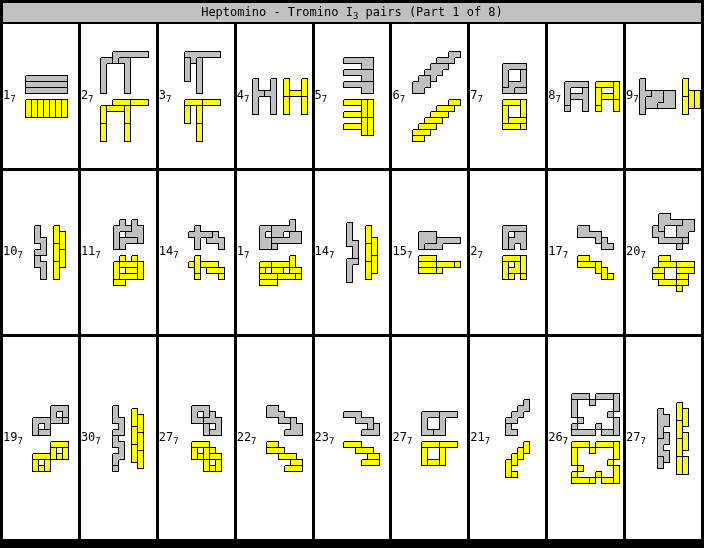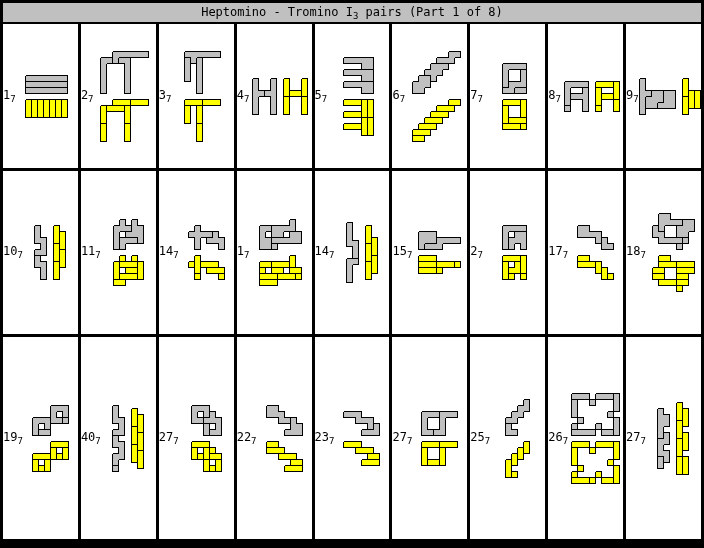--- a/index.html
+++ b/index.html
@@ -886,21 +886,21 @@
             <path d="M18.5 6.5H24.5M18.5 6.5V12.5M24.5 6.5V12.5M18.5 18.5H24.5M18.5 12.5V18.5M24.5 12.5V18.5" stroke="#000000" stroke-width="1" fill="none"></path>
             <rect x="24.5" y="12.5" width="6" height="6" fill="#ffff00"></rect>
             <rect x="24.5" y="18.5" width="6" height="6" fill="#ffff00"></rect>
             <path d="M24.5 12.5H30.5M24.5 12.5V18.5M30.5 12.5V18.5M24.5 24.5H30.5M24.5 18.5V24.5M30.5 18.5V24.5" stroke="#000000" stroke-width="1" fill="none"></path>
             <rect x="30.5" y="18.5" width="6" height="6" fill="#ffff00"></rect>
             <path d="M30.5 18.5H36.5M30.5 24.5H36.5M30.5 18.5V24.5M36.5 18.5V24.5" stroke="#000000" stroke-width="1" fill="none"></path>
           </svg>
         </div>
       </div>
       <div class="cell">
-        <div class="lbl"><span>18</span><sub>7</sub></div>
+        <div class="lbl"><span>20</span><sub>7</sub></div>
         <div class="figs stacked">
           <svg width="43" height="37">
             <rect x="6.5" y="0.5" width="6" height="6" fill="#c0c0c0"></rect>
             <rect x="12.5" y="0.5" width="6" height="6" fill="#c0c0c0"></rect>
             <rect x="6.5" y="6.5" width="6" height="6" fill="#c0c0c0"></rect>
             <rect x="12.5" y="6.5" width="6" height="6" fill="#c0c0c0"></rect>
             <rect x="18.5" y="6.5" width="6" height="6" fill="#c0c0c0"></rect>
             <rect x="24.5" y="6.5" width="6" height="6" fill="#c0c0c0"></rect>
             <rect x="6.5" y="12.5" width="6" height="6" fill="#c0c0c0"></rect>
             <path d="M6.5 0.5H12.5M6.5 0.5V6.5M12.5 0.5H18.5M18.5 0.5V6.5M6.5 6.5V12.5M12.5 12.5H18.5M18.5 6.5H24.5M18.5 12.5H24.5M24.5 6.5H30.5M24.5 12.5H30.5M30.5 6.5V12.5M6.5 18.5H12.5M6.5 12.5V18.5M12.5 12.5V18.5" stroke="#000000" stroke-width="1" fill="none"></path>
@@ -1007,21 +1007,21 @@
             <path d="M0.5 18.5H6.5M0.5 18.5V24.5M6.5 18.5V24.5M0.5 30.5H6.5M0.5 24.5V30.5M6.5 24.5V30.5" stroke="#000000" stroke-width="1" fill="none"></path>
             <rect x="12.5" y="18.5" width="6" height="6" fill="#ffff00"></rect>
             <rect x="12.5" y="24.5" width="6" height="6" fill="#ffff00"></rect>
             <path d="M12.5 18.5H18.5M12.5 18.5V24.5M18.5 18.5V24.5M12.5 30.5H18.5M12.5 24.5V30.5M18.5 24.5V30.5" stroke="#000000" stroke-width="1" fill="none"></path>
             <rect x="6.5" y="24.5" width="6" height="6" fill="#ffff00"></rect>
             <path d="M6.5 24.5H12.5M6.5 30.5H12.5M6.5 24.5V30.5M12.5 24.5V30.5" stroke="#000000" stroke-width="1" fill="none"></path>
           </svg>
         </div>
       </div>
       <div class="cell">
-        <div class="lbl"><span>40</span><sub>7</sub></div>
+        <div class="lbl"><span>30</span><sub>7</sub></div>
         <div class="figs row">
           <svg width="13" height="67">
             <rect x="0.5" y="0.5" width="6" height="6" fill="#c0c0c0"></rect>
             <rect x="0.5" y="6.5" width="6" height="6" fill="#c0c0c0"></rect>
             <rect x="0.5" y="12.5" width="6" height="6" fill="#c0c0c0"></rect>
             <rect x="6.5" y="12.5" width="6" height="6" fill="#c0c0c0"></rect>
             <rect x="6.5" y="18.5" width="6" height="6" fill="#c0c0c0"></rect>
             <rect x="6.5" y="24.5" width="6" height="6" fill="#c0c0c0"></rect>
             <rect x="0.5" y="24.5" width="6" height="6" fill="#c0c0c0"></rect>
             <path d="M0.5 0.5H6.5M0.5 0.5V6.5M6.5 0.5V6.5M0.5 6.5V12.5M6.5 6.5V12.5M0.5 18.5H6.5M0.5 12.5V18.5M6.5 12.5H12.5M12.5 12.5V18.5M6.5 18.5V24.5M12.5 18.5V24.5M6.5 30.5H12.5M12.5 24.5V30.5M0.5 24.5H6.5M0.5 30.5H6.5M0.5 24.5V30.5" stroke="#000000" stroke-width="1" fill="none"></path>
@@ -1234,21 +1234,21 @@
             <rect x="18.5" y="12.5" width="6" height="6" fill="#ffff00"></rect>
             <rect x="18.5" y="18.5" width="6" height="6" fill="#ffff00"></rect>
             <path d="M18.5 6.5H24.5M18.5 6.5V12.5M24.5 6.5V12.5M18.5 12.5V18.5M24.5 12.5V18.5M18.5 24.5H24.5M18.5 18.5V24.5M24.5 18.5V24.5" stroke="#000000" stroke-width="1" fill="none"></path>
             <rect x="6.5" y="18.5" width="6" height="6" fill="#ffff00"></rect>
             <rect x="12.5" y="18.5" width="6" height="6" fill="#ffff00"></rect>
             <path d="M6.5 18.5H12.5M6.5 24.5H12.5M6.5 18.5V24.5M12.5 18.5H18.5M12.5 24.5H18.5M18.5 18.5V24.5" stroke="#000000" stroke-width="1" fill="none"></path>
           </svg>
         </div>
       </div>
       <div class="cell">
-        <div class="lbl"><span>25</span><sub>7</sub></div>
+        <div class="lbl"><span>21</span><sub>7</sub></div>
         <div class="figs stacked">
           <svg width="25" height="37">
             <rect x="18.5" y="0.5" width="6" height="6" fill="#c0c0c0"></rect>
             <rect x="18.5" y="6.5" width="6" height="6" fill="#c0c0c0"></rect>
             <rect x="12.5" y="6.5" width="6" height="6" fill="#c0c0c0"></rect>
             <rect x="12.5" y="12.5" width="6" height="6" fill="#c0c0c0"></rect>
             <rect x="6.5" y="12.5" width="6" height="6" fill="#c0c0c0"></rect>
             <rect x="6.5" y="18.5" width="6" height="6" fill="#c0c0c0"></rect>
             <rect x="0.5" y="18.5" width="6" height="6" fill="#c0c0c0"></rect>
             <path d="M18.5 0.5H24.5M18.5 0.5V6.5M24.5 0.5V6.5M18.5 12.5H24.5M24.5 6.5V12.5M12.5 6.5H18.5M12.5 6.5V12.5M12.5 18.5H18.5M18.5 12.5V18.5M6.5 12.5H12.5M6.5 12.5V18.5M6.5 24.5H12.5M12.5 18.5V24.5M0.5 18.5H6.5M0.5 24.5H6.5M0.5 18.5V24.5" stroke="#000000" stroke-width="1" fill="none"></path>

